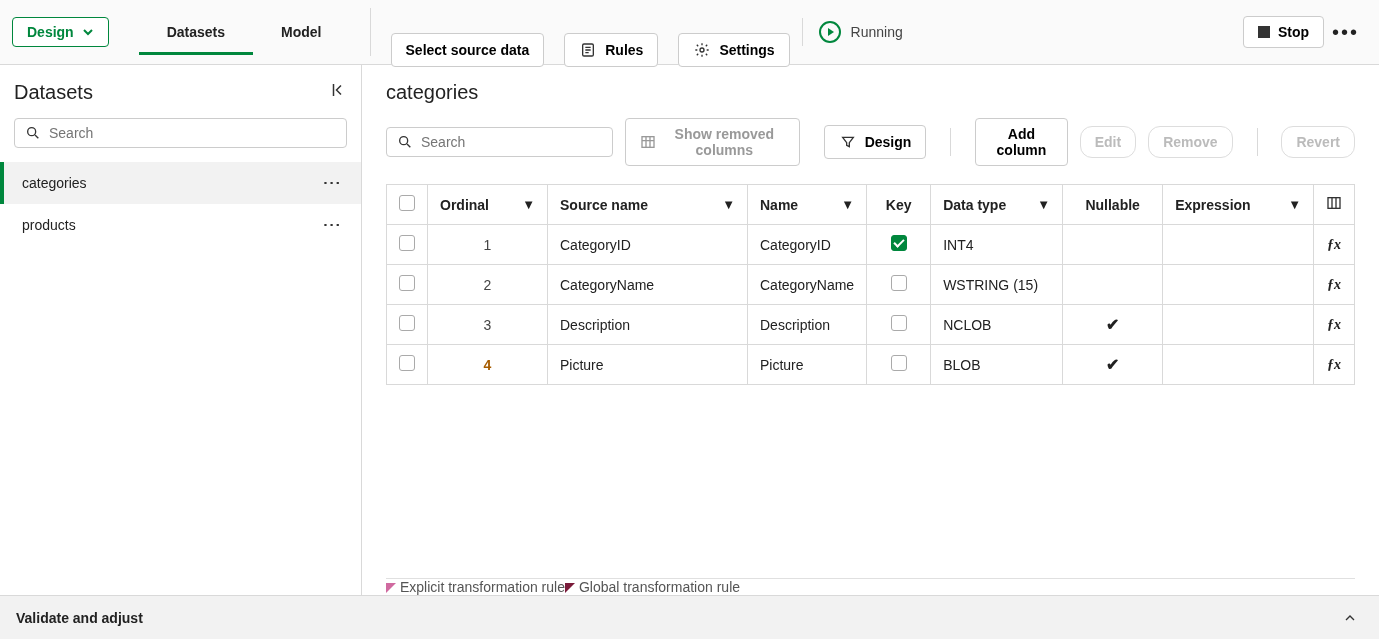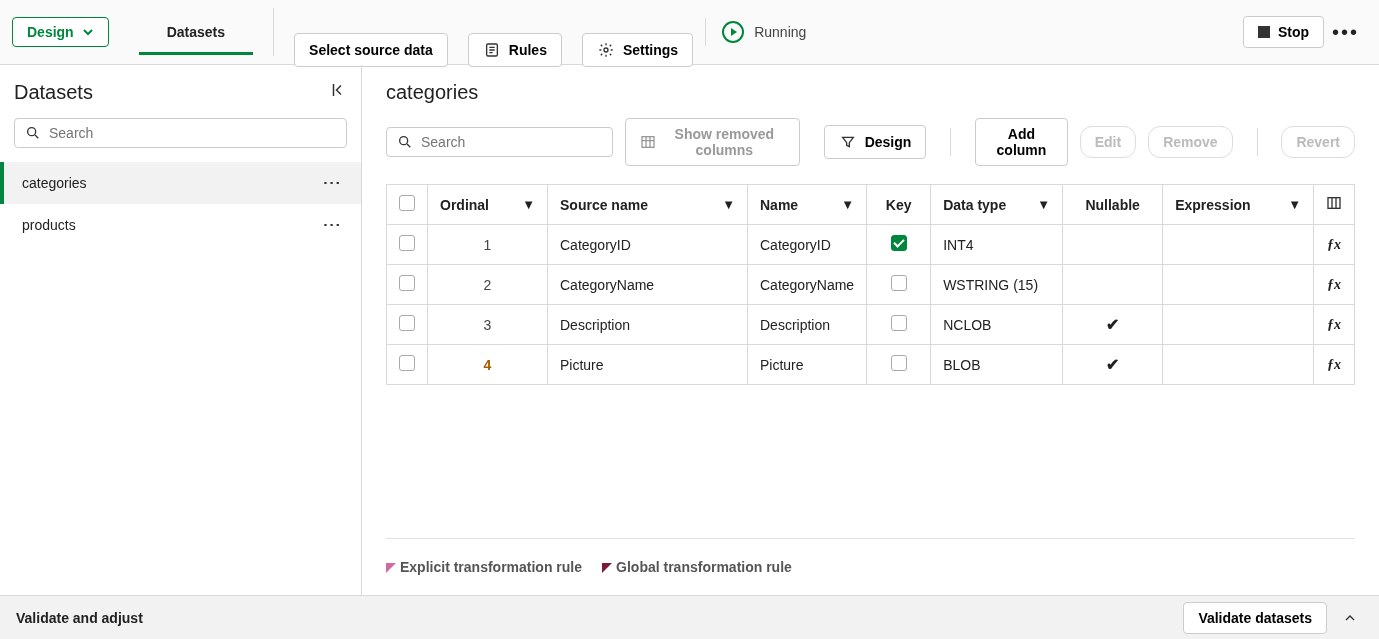--- a/index.html
+++ b/index.html
@@ -163,26 +163,25 @@
   .fx { font-style:italic; font-weight:700; font-family: Georgia, serif; }
   .filter-icon { font-size:13px;}
   .ordinal-val { color:#444; text-align:center; display:block;}
   .ordinal-warn { color:#a65c00; font-weight:600;}
 
   .content-body{ flex:1; display:flex; flex-direction:column;}
   .table-area{ flex:1; overflow:auto;}
 
   
   .legend {
-    display:flex; align-items:center; gap:20px;
+    display:flex; align-items:center; 
     border-top:1px solid #e0e0e0;
-    padding: 20px 0;
+    padding: 0 0;
     margin-top: 10px;
     color:#555;
-    font-weight:bold;
   }
   .marker {
     width:0; height:0; display:inline-block;
     border-left:10px solid; border-bottom:10px solid transparent;
     margin-right:4px; vertical-align:middle;
   }
   .marker.pink { color:#d06aa0; }
   .marker.maroon { color:#7a1b3a; }
 
   
@@ -203,20 +202,21 @@
 <div class="topbar">
   <div class="design-btn">
     <span>Design</span>
     <svg viewBox="0 0 12 12">
         <path d="M2 4l4 4 4-4" stroke="#00873d" stroke-width="2" fill="none"></path>
       </svg>
   </div>
 
   <div class="top-tabs">
     <div class="top-tab active"><span>Datasets</span></div>
+    <div class="top-tab"><span>Model</span></div>
   </div>
 
   <div class="vsep"></div>
 
   <div class="btn-group">
     <button class="btn">
         <span>Select source data</span>
       </button>
     <button class="btn">
       <span class="btn-icon">
@@ -437,22 +437,19 @@
       <span><span class="marker pink"></span><span>Explicit transformation rule</span></span>
       <span><span class="marker maroon"></span><span>Global transformation rule</span></span>
     </div>
     </div>
   </div>
 </div>
 
 <div class="footer">
   <div class="footer-title">Validate and adjust</div>
   <div class="footer-right">
-    <button class="btn">
-        <span>Validate datasets</span>
-      </button>
     <div class="chevron-up">
       <svg viewBox="0 0 24 24" width="16" height="16">
           <path d="M6 15l6-6 6 6" stroke="#333" stroke-width="2" fill="none"></path>
         </svg>
     </div>
   </div>
 </div>
 
 </body></html>

